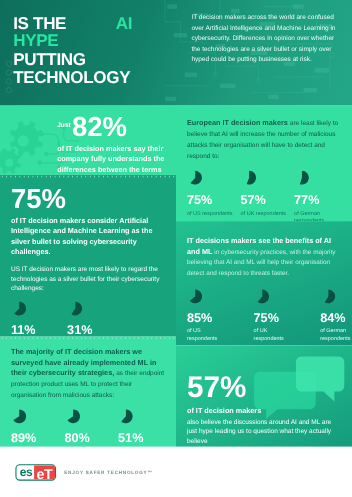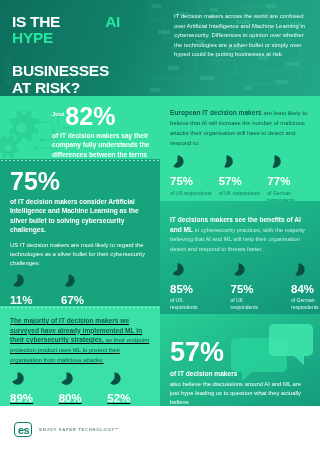--- a/index.html
+++ b/index.html
@@ -65,23 +65,23 @@
   .stat-num { font-weight:bold; font-size:11.5px; line-height:1; }
   .stat-lab { font-size:5px; line-height:1.35; margin-top:2px; }
   .n-white { color:#ffffff; } .l-white { color:#d8fff1; } .l-dark  { color:#0f7a63; }
 
   
   .decor { position:absolute; z-index:1; pointer-events:none; }
 
   
   .footer { height:46px; display:flex; align-items:center; padding-left:14px; background:#ffffff; }
   .logo { display:flex; align-items:center; }
-  .logo-box { display:flex; border:1.6px solid #0c7d63; border-radius:4px; overflow:hidden; height:15px;flex-direction:column; }
+  .logo-box { display:flex; border:1.6px solid #0c7d63; border-radius:4px; overflow:hidden; height:15px; }
   .logo-es { color:#0c7d63; font-weight:bold; font-size:11px; padding:0 2px 0 3px; line-height:15px; letter-spacing:-.5px; }
-  .logo-et { background:#ef4444; color:#ffffff; font-weight:bold; font-size:10px; padding:0 3px 0 2px; line-height:15px; letter-spacing:-.5px; }
+  .logo-et { background:#ef4444; color:#ffffff; font-weight:bold; font-size:13px; padding:0 3px 0 2px; line-height:15px; letter-spacing:-.5px; }
   .tagline { font-size:4.2px; color:#6f8f86; letter-spacing:.7px; margin-left:7px; font-weight:bold; }
 </style>
 </head>
 <body>
 
 <div class="poster">
 
   <div class="header">
     <svg class="circuit" viewBox="0 0 320 96" preserveAspectRatio="none">
       <g stroke="#5fe9c0" stroke-width="0.6" fill="none" opacity="0.5">
@@ -117,23 +117,22 @@
         <circle cx="8" cy="58" r="2.4"></circle>
           <circle cx="8" cy="66" r="2.4"></circle>
         <circle cx="8" cy="74" r="2.4"></circle>
           <circle cx="8" cy="82" r="2.4"></circle>
       </g>
     </svg>
 
     <div class="hero-title">
       <span>IS THE</span>
       <span class="accent">AI HYPE</span><br>
-      <br>
-      <span>BUSINESSES</span><br>
-      <span>AT RISK?</span>
+      <span>PUTTING</span><br>
+      <span>TECHNOLOGY</span><br>
     </div>
 
     <div class="hero-intro">IT decision makers across the world are confused over Artificial Intelligence and Machine Learning in cybersecurity. Differences in opinion over whether the technologies are a silver bullet or simply over hyped could be putting businesses at risk.</div>
   </div>
 
   <div class="cols">
 
     <div class="col">
 
       <div class="panel p-mint" style="height:63px;">
@@ -176,28 +175,28 @@
               <svg class="pie" viewBox="0 0 24 24">
                   <path d="M12 2 A10 10 0 1 1 4.9 19.1 L12 12 Z" fill="#0a5244"></path>
                 </svg>
               <div class="stat-num n-white">11%</div>
               
             </div>
             <div class="stat">
               <svg class="pie" viewBox="0 0 24 24">
                   <path d="M12 2 A10 10 0 1 1 6.3 20.3 L12 12 Z" fill="#0a5244"></path>
                 </svg>
-              <div class="stat-num n-white">67%</div>
+              <div class="stat-num n-white">31%</div>
               
             </div>
           </div>
         </div>
       </div>
 
-      <div class="panel p-mint2" style="height:100px;text-decoration:underline;">
+      <div class="panel p-mint2" style="height:100px;">
         <div class="dots"></div>
         <div class="inner" style="padding-top:10px;">
           <div class="lead-d"><span>The majority of IT decision makers we surveyed have already implemented ML in their cybersecurity strategies,</span> <span class="body-d" style="font-weight:normal;">as their endpoint protection product uses ML to protect their organisation from malicious attacks:</span></div>
 
           <div class="stats" style="margin-top:6px;">
             <div class="stat">
               <svg class="pie" viewBox="0 0 24 24">
                   <path d="M12 2 A10 10 0 1 1 3.5 17.3 L12 12 Z" fill="#0a5244"></path>
                 </svg>
               <div class="stat-num n-white">89%</div>
@@ -207,21 +206,21 @@
               <svg class="pie" viewBox="0 0 24 24">
                   <path d="M12 2 A10 10 0 1 1 3.8 17.8 L12 12 Z" fill="#0a5244"></path>
                 </svg>
               <div class="stat-num n-white">80%</div>
               
             </div>
             <div class="stat">
               <svg class="pie" viewBox="0 0 24 24">
                   <path d="M12 2 A10 10 0 1 1 5.2 19.6 L12 12 Z" fill="#0a5244"></path>
                 </svg>
-              <div class="stat-num n-white">52%</div>
+              <div class="stat-num n-white">51%</div>
               
             </div>
           </div>
         </div>
       </div>
     </div>
 
     <div class="col">
 
       <div class="panel p-mint" style="height:105px;">

